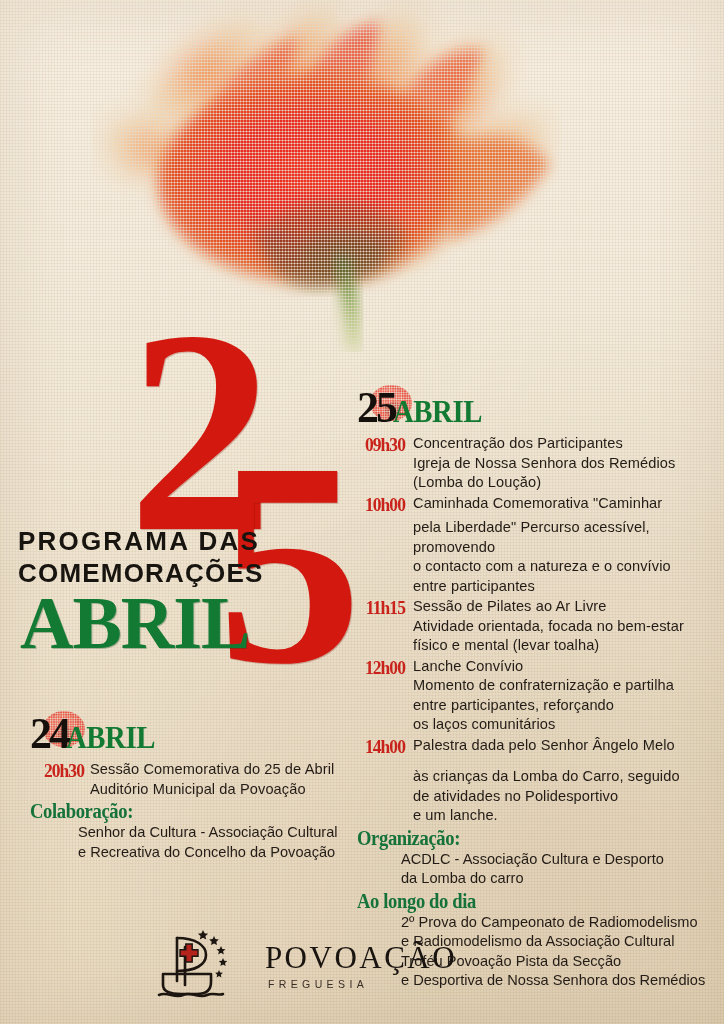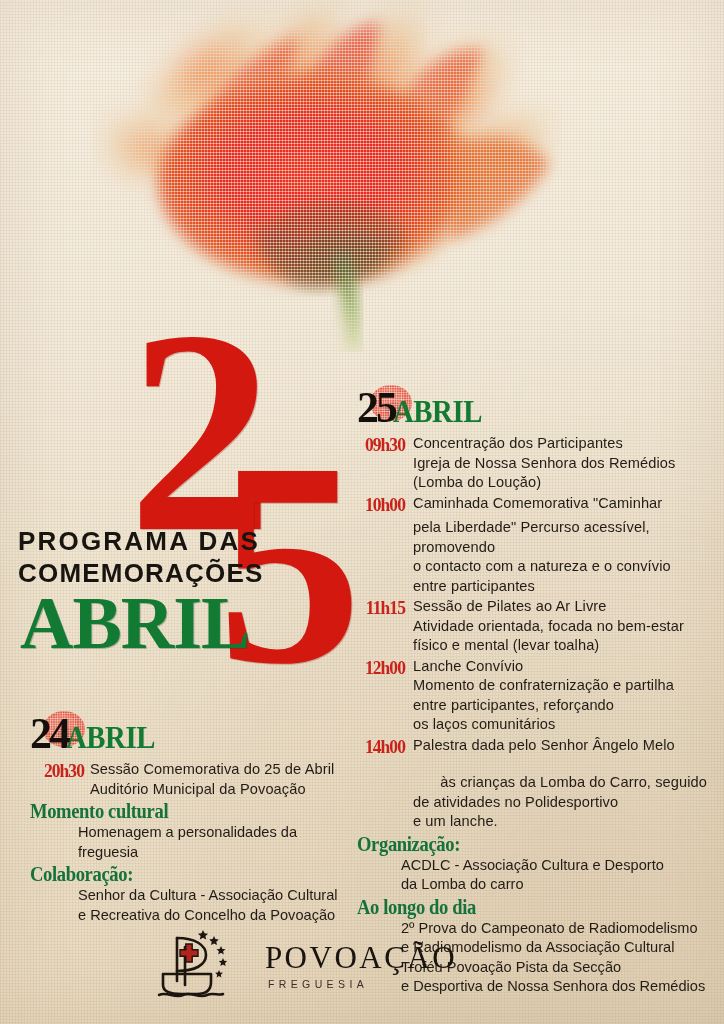--- a/index.html
+++ b/index.html
@@ -249,21 +249,21 @@
           <span class="sub">Momento de confraternização e partilha</span>
           <span class="sub">entre participantes, reforçando</span>
           <span class="sub">os laços comunitários</span>
         </div>
       </div>
 
       <div class="row">
         <div class="time">14h00</div>
         <div class="desc">
           <span class="sub">Palestra dada pelo Senhor Ângelo Melo</span>
-          <span class="sub" style="margin-top:18px;text-align:right;">às crianças da Lomba do Carro, seguido</span>
+          <span class="sub" style="margin-top:12px;">às crianças da Lomba do Carro, seguido</span>
           <span class="sub">de atividades no Polidesportivo</span>
           <span class="sub">e um lanche.</span>
         </div>
       </div>
     </div>
 
     <div class="blk">
       <div class="grnhead">Organização:</div>
       <div class="body">
         <span class="indent">ACDLC - Associação Cultura e Desporto</span>
@@ -307,26 +307,20 @@
     <div class="sched">
       <div class="row">
         <div class="time">20h30</div>
         <div class="desc">
           <span class="sub">Sessão Comemorativa do 25 de Abril</span>
           <span class="sub">Auditório Municipal da Povoação</span>
         </div>
       </div>
     </div>
 
-    <div class="blk">
-      <div class="grnhead">Momento cultural</div>
-      <div class="body">
-        <span class="indent">Homenagem a personalidades da freguesia</span>
-      </div>
-    </div>
 
     <div class="blk">
       <div class="grnhead">Colaboração:</div>
       <div class="body">
         <span class="indent">Senhor da Cultura - Associação Cultural</span>
         <span class="indent">e Recreativa do Concelho da Povoação</span>
       </div>
     </div>
   </div>
 

